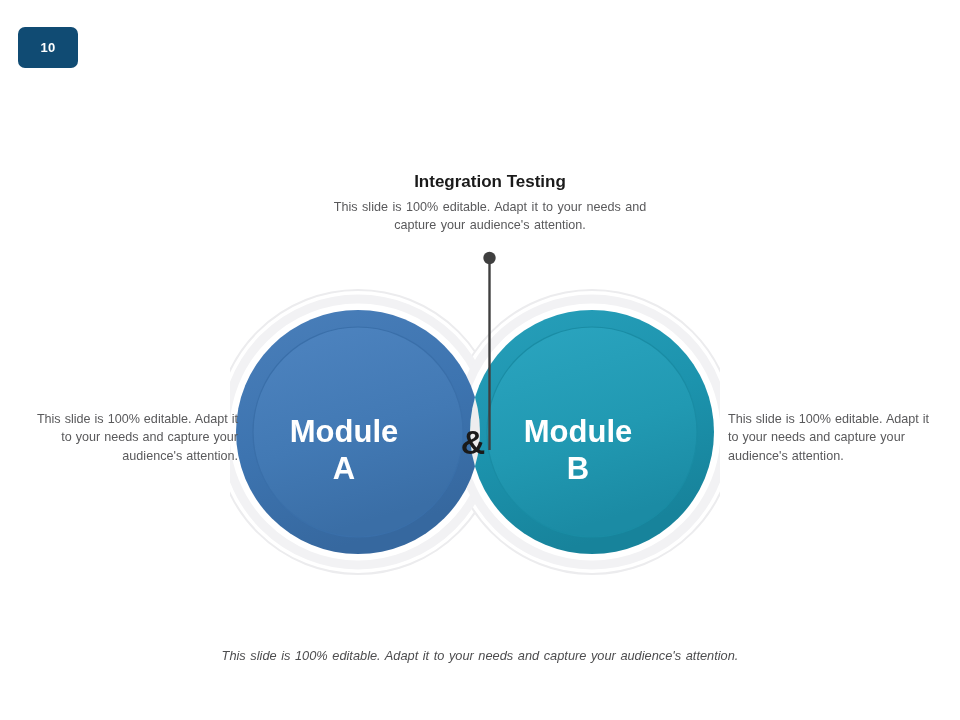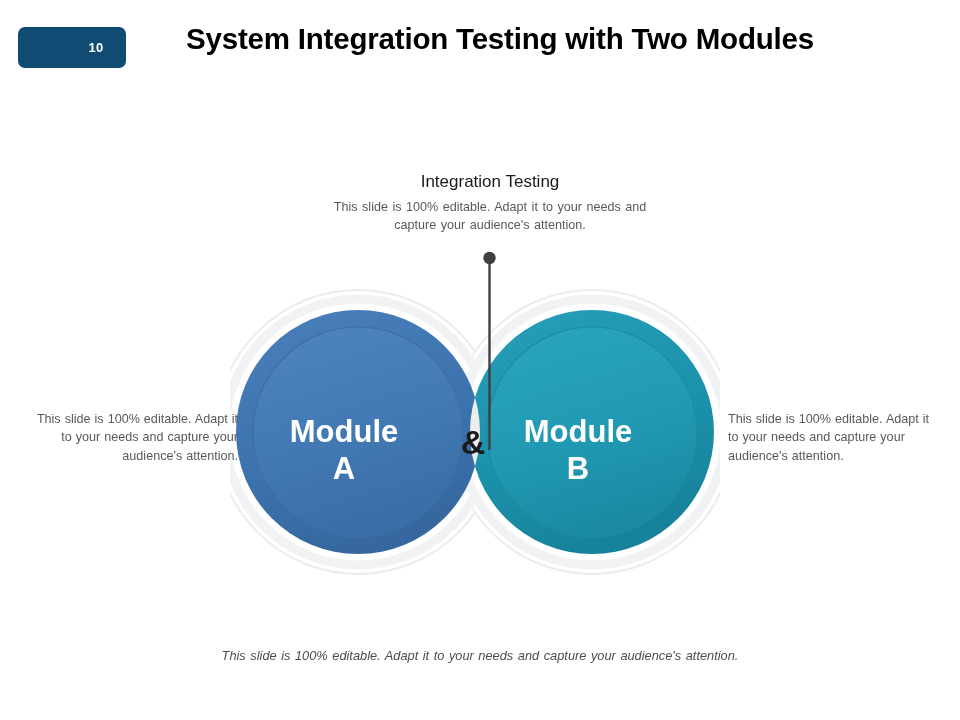--- a/index.html
+++ b/index.html
@@ -24,21 +24,20 @@
     position: absolute;
     left: 18px;
     top: 27px;
     width: 60px;
     height: 41px;
     background: #104B73;
     border-radius: 7px;
     display: flex;
     align-items: center;
     justify-content: center;
-    padding-left: 48px;
   }
   #slide-number-badge .num {
     color: #ffffff;
     font-size: 13px;
     font-weight: bold;
     letter-spacing: .2px;
     line-height: 1;
   }
   #page-title {
     position: absolute;
@@ -56,21 +55,21 @@
   
   #center-heading-block {
     position: absolute;
     left: 320px;
     top: 172px;
     width: 340px;
     text-align: center;
   }
   #center-heading {
     font-size: 17px;
-    font-weight: normal;
+    font-weight: bold;
     color: #1a1a1a;
     line-height: 1.2;
   }
   #center-subtext {
     margin-top: 7px;
     font-size: 12.6px;
     color: #59595b;
     line-height: 1.42;
     word-spacing: 1px;
   }
@@ -130,21 +129,20 @@
 </style>
 </head>
 <body>
 
 <div id="slide">
 
   <div id="slide-number-badge">
     <span class="num">10</span>
   </div>
 
-  <div id="page-title">System Integration Testing with Two Modules</div>
 
   <div id="center-heading-block">
     <div id="center-heading">Integration Testing</div>
     <div id="center-subtext">This slide is 100% editable. Adapt it to your needs and capture your audience's attention.</div>
   </div>
 
   <div id="venn">
     <svg width="490" height="300" viewBox="0 0 490 300" xmlns="http://www.w3.org/2000/svg">
       <defs>
         <clipPath id="clipLeftCircle">

